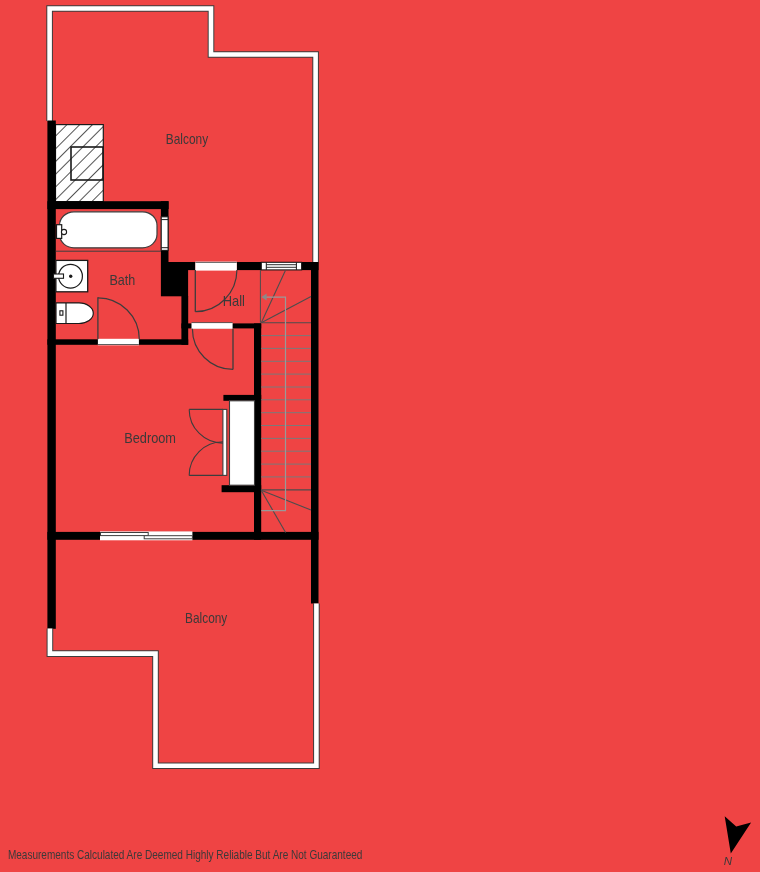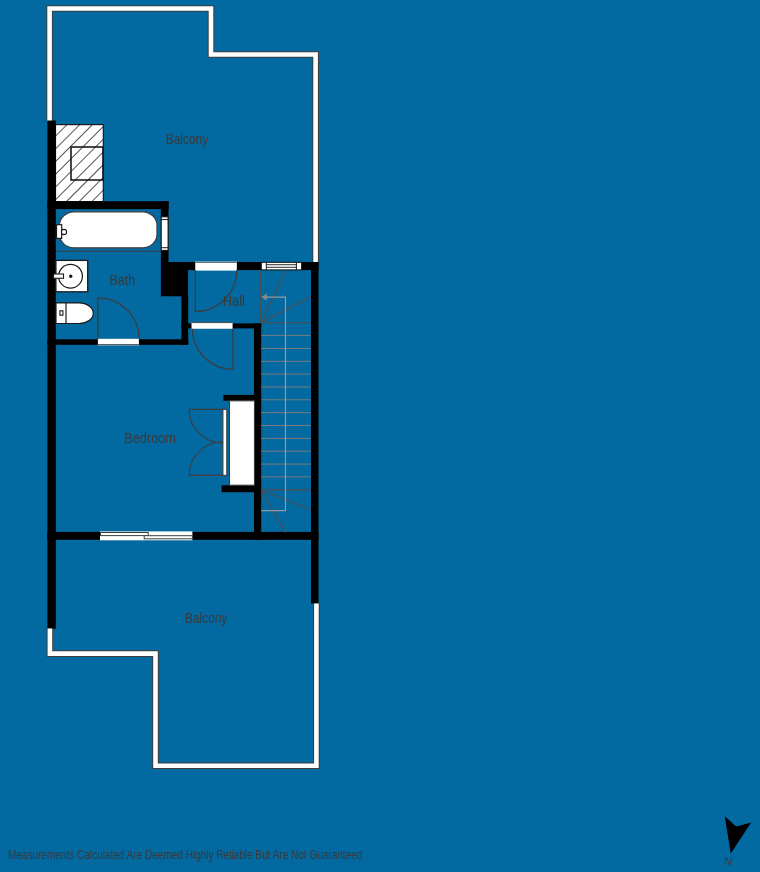--- a/index.html
+++ b/index.html
@@ -1,16 +1,16 @@
 <!DOCTYPE html>
 <html><head>
 <meta charset="utf-8">
 <style>
   html,body{margin:0;padding:0;background:#ffffff;}
-  .page{position:relative;width:760px;height:872px;background:#0369a1;overflow:hidden;
+  .page{position:relative;width:760px;height:872px;background:#ef4444;overflow:hidden;
         font-family:"Liberation Sans", sans-serif;}
   svg{position:absolute;left:0;top:0;}
   text{font-family:"Liberation Sans", sans-serif;fill:#3a3a3a;}
   svg{opacity:0.999;}
 </style>
 </head>
 <body>
 <div class="page">
 <svg width="760" height="872" viewBox="0 0 760 872">
   <defs>

